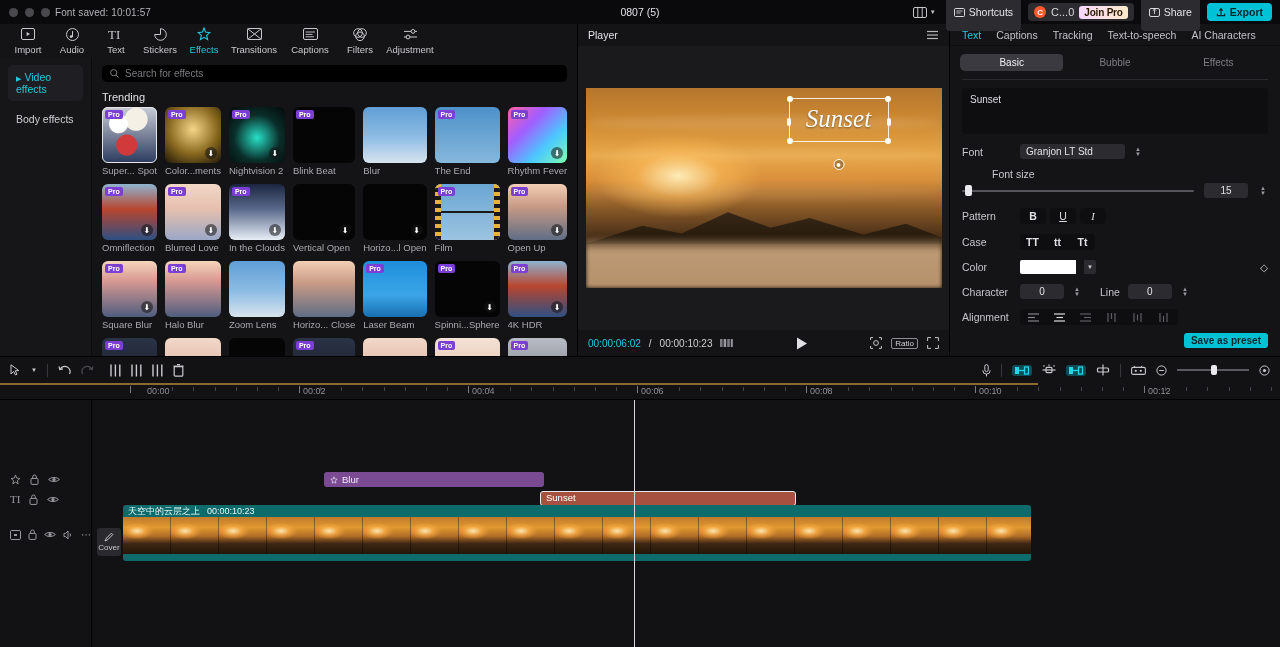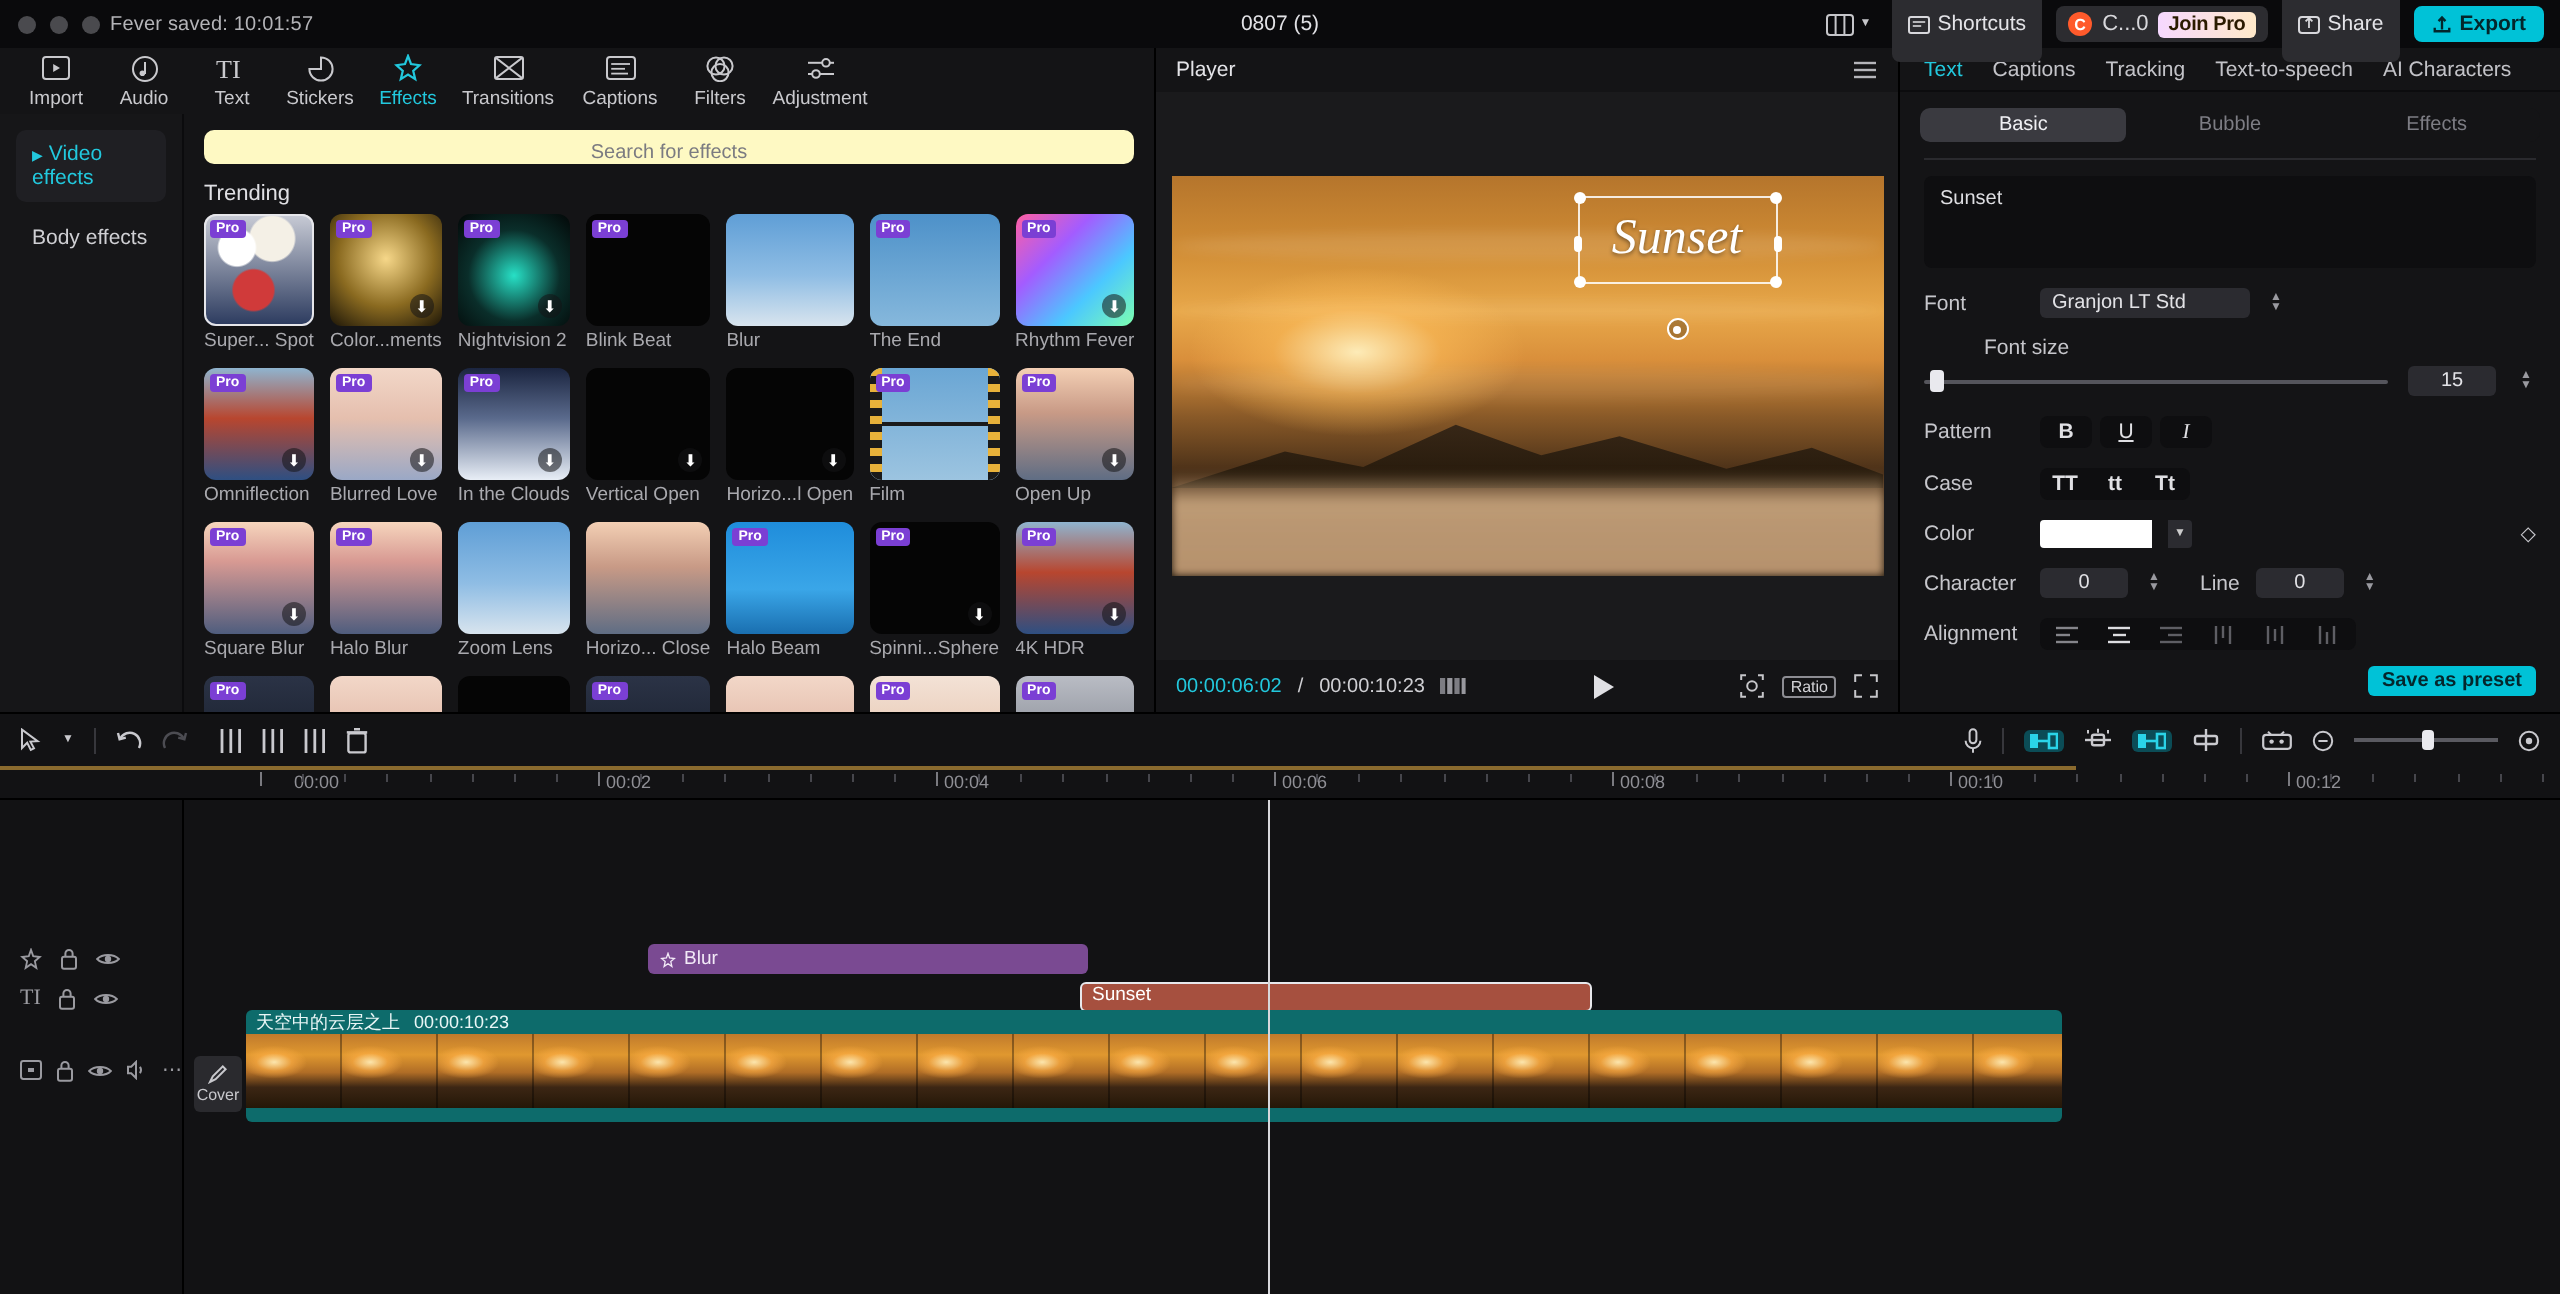--- a/index.html
+++ b/index.html
@@ -59,22 +59,22 @@
 
   .panelbody { flex:1; display:flex; min-height:0; }
   .catcol { width: 92px; background:#161618; padding-top:8px; border-right:1px solid #0b0b0d; }
   .catitem { margin: 0 8px 6px 8px; padding: 6px 8px; border-radius:5px; font-size:10.5px; color:#cfcfd3; cursor:pointer;}
   .catitem.active { color:#22c8dd; background:#1f1f23; }
   .catitem .caret { font-size:7px; margin-right:3px; }
 
   .gridcol { flex:1; background:#141416; display:flex; flex-direction:column; min-width:0; position:relative; overflow:hidden;}
   .searchwrap { padding: 8px 10px 4px 10px; }
   .searchbox {
-    background:#fef9c3; border-radius:5px; height:17px; display:flex; align-items:center;
-    gap:6px; padding: 0 8px; color:#7b7b81; font-size:10px;flex-direction:column;
+    background:#000000; border-radius:5px; height:17px; display:flex; align-items:center;
+    gap:6px; padding: 0 8px; color:#7b7b81; font-size:10px;
   }
   .sectitle { font-size:11px; color:#e0e0e4; padding: 5px 10px 4px 10px; }
   .grid { display:grid; grid-template-columns: repeat(7, 1fr); gap: 8px 8px; padding: 0 10px 10px 10px; overflow:hidden; }
   .cell { display:flex; flex-direction:column; gap:2px; cursor:pointer; }
   .thumb {
     width:100%; height:56px; border-radius:6px; position:relative; overflow:hidden; background:#000;
   }
   .thumb.sel { outline: 1.5px solid #e6e6ea; outline-offset:-1.5px;}
   .pro {
     position:absolute; top:3px; left:3px; background:#7b3fd4; color:#fff; font-size:7px;
@@ -218,21 +218,21 @@
 <body>
 
 <div class="app">
 
   <div class="titlebar">
     <div class="traffic">
       <span class="dot"></span>
       <span class="dot"></span>
       <span class="dot"></span>
     </div>
-    <span class="autosave">Fever saved: 10:01:57</span>
+    <span class="autosave">Font saved: 10:01:57</span>
     <div class="wintitle">0807 (5)</div>
     <div class="tb-right">
       <div class="tb-icon-btn">
         <svg width="14" height="11" viewBox="0 0 14 11">
             <rect x="0.5" y="0.5" width="13" height="10" rx="1.5" fill="none" stroke="#c6c6ca"></rect>
             <line x1="4.8" y1="1" x2="4.8" y2="10" stroke="#c6c6ca"></line>
             <line x1="9.2" y1="1" x2="9.2" y2="10" stroke="#c6c6ca"></line>
           </svg>
         <span style="font-size:6px;color:#c6c6ca;">▼</span>
       </div>
@@ -488,21 +488,21 @@
                 <div class="cellname">Zoom Lens</div>
               </div>
               <div class="cell">
                 <div class="thumb" style="background: linear-gradient(rgb(243, 207, 180) 0%, rgb(200, 154, 134) 40%, rgb(95, 109, 132) 100%);"></div>
                 <div class="cellname">Horizo... Close</div>
               </div>
               <div class="cell">
                 <div class="thumb" style="background: linear-gradient(rgb(31, 141, 219) 0%, rgb(58, 166, 232) 60%, rgb(26, 111, 176) 100%);">
                   <span class="pro">Pro</span>
                 </div>
-                <div class="cellname">Halo Beam</div>
+                <div class="cellname">Laser Beam</div>
               </div>
               <div class="cell">
                 <div class="thumb" style="background: rgb(5, 5, 5);">
                   <span class="pro">Pro</span>
                   <span class="dl">⬇</span>
                 </div>
                 <div class="cellname">Spinni...Sphere</div>
               </div>
               <div class="cell">
                 <div class="thumb" style="background: linear-gradient(rgb(143, 180, 207) 0%, rgb(184, 70, 47) 45%, rgb(46, 79, 130) 100%);">

